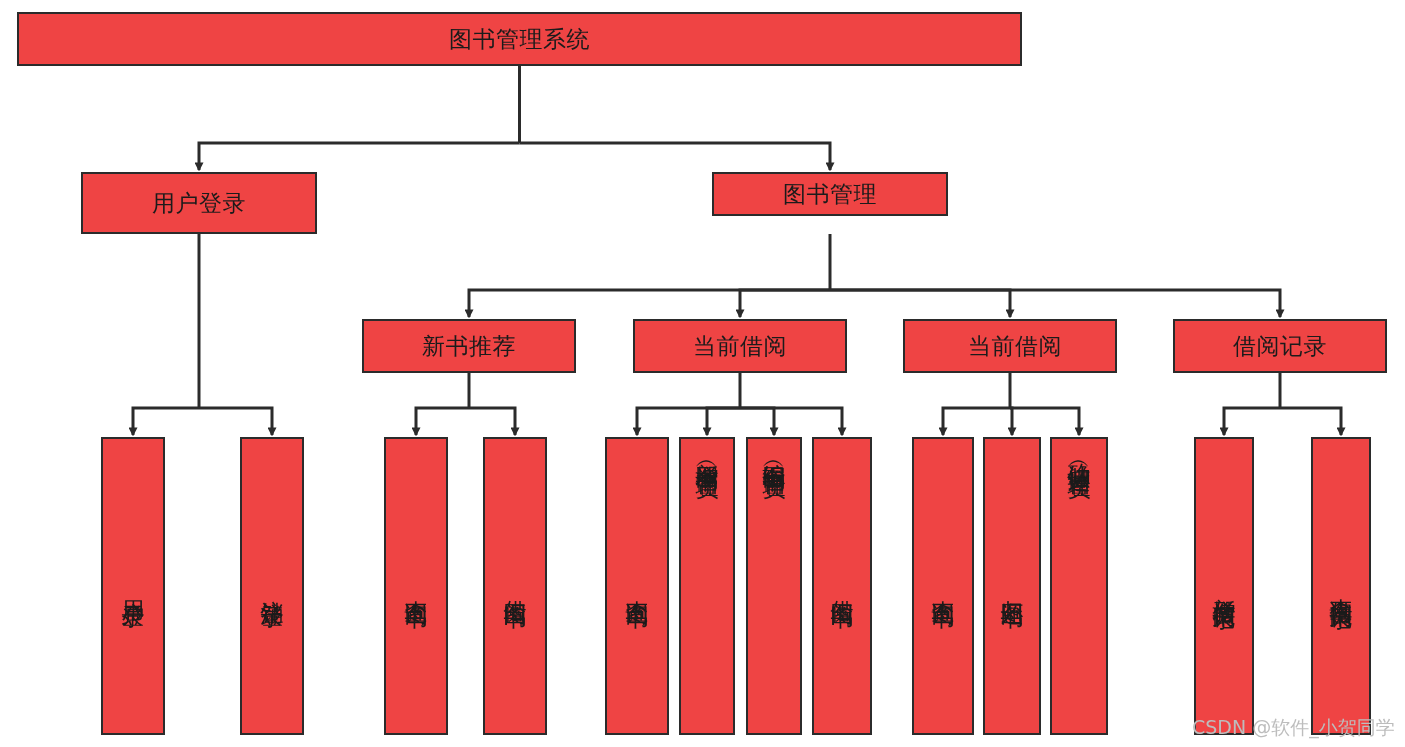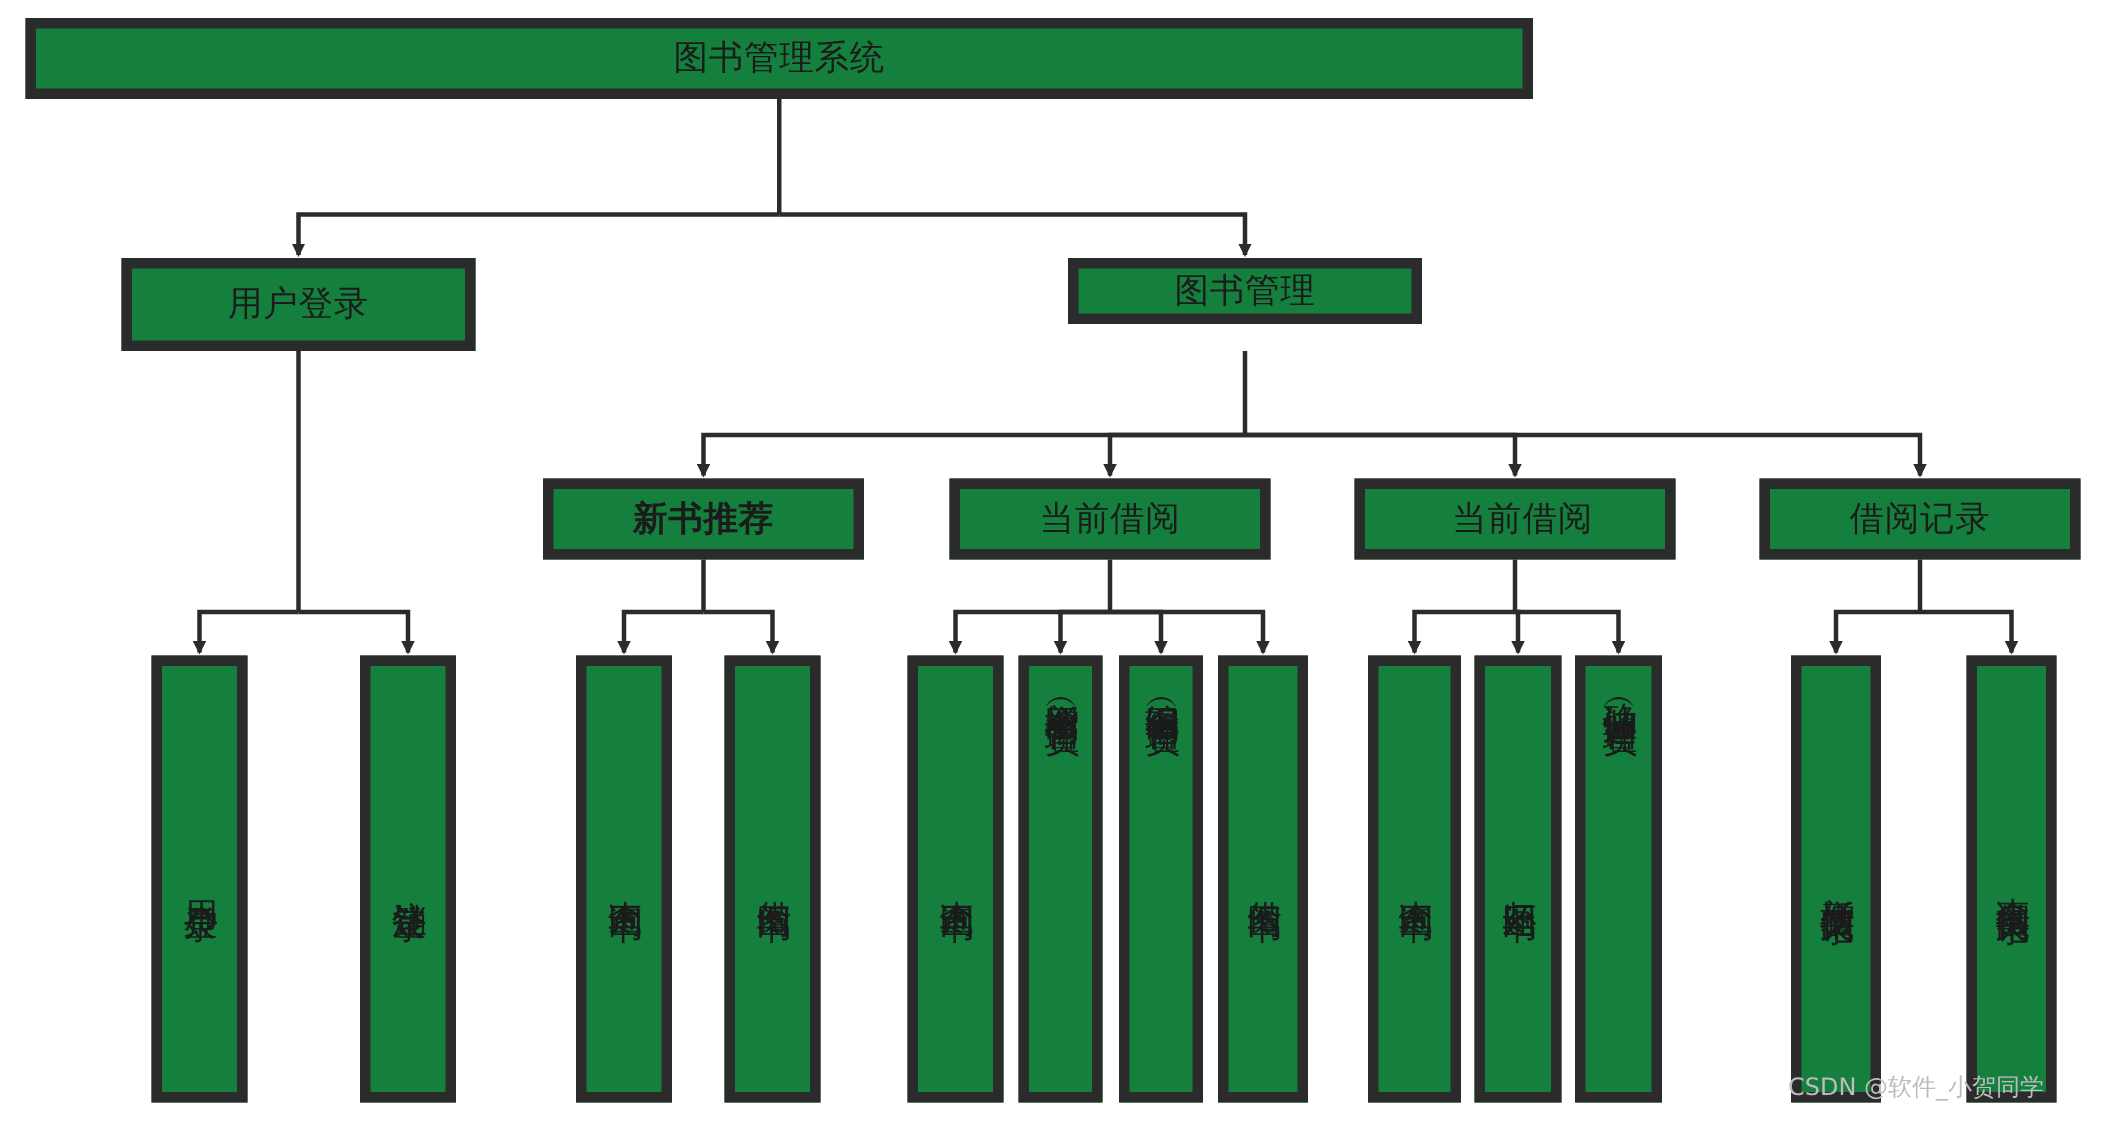--- a/index.html
+++ b/index.html
@@ -25,22 +25,22 @@
     position: absolute;
     top: 0;
     left: 0;
     width: 1405px;
     height: 747px;
     display: block;
   }
   .node-box {
     position: absolute;
     box-sizing: border-box;
-    background: #15803d;
-    border: 7px solid #0f766e;
+    background: #ef4444;
+    border: 2px solid #0f766e;
     display: flex;
     align-items: center;
     justify-content: center;
     overflow: hidden;
   }
   .node-label {
     font-family: "DejaVu Sans", "Liberation Sans", sans-serif;
     color: #1b1b1b;
     line-height: 1.16;
     letter-spacing: 0.5px;
@@ -63,21 +63,21 @@
     letter-spacing: 2px;
     line-height: 1.0;
   }
   .node-box.vertical.centered {
     align-items: center;
     padding-top: 0;
   }
   .watermark {
     position: absolute;
     font-family: "DejaVu Sans", "Liberation Sans", sans-serif;
-    font-size: 16px;
+    font-size: 19px;
     color: #bdbdbd;
     white-space: nowrap;
     user-select: none;
   }
 </style>
 </head>
 <body>
 
 <div id="diagram-root">
   <svg class="diagram-canvas" viewBox="0 0 1405 747" xmlns="http://www.w3.org/2000/svg">
@@ -118,21 +118,21 @@
   <div id="node-layer">
       <div class="node-box horizontal" style="left: 17px; top: 12px; width: 1005px; height: 54px; border-color: rgb(43, 43, 43);">
         <span class="node-label" style="color: rgb(27, 27, 27);">图书管理系统</span>
       </div>
       <div class="node-box horizontal" style="left: 81px; top: 172px; width: 236px; height: 62px; border-color: rgb(43, 43, 43);">
         <span class="node-label" style="color: rgb(27, 27, 27);">用户登录</span>
       </div>
       <div class="node-box horizontal" style="left: 712px; top: 172px; width: 236px; height: 44px; border-color: rgb(43, 43, 43);">
         <span class="node-label" style="color: rgb(27, 27, 27);">图书管理</span>
       </div>
-      <div class="node-box horizontal" style="left: 362px; top: 319px; width: 214px; height: 54px; border-color: rgb(43, 43, 43); font-weight: bold;">
+      <div class="node-box horizontal" style="left: 362px; top: 319px; width: 214px; height: 54px; border-color: rgb(43, 43, 43);">
         <span class="node-label" style="color: rgb(27, 27, 27);">新书推荐</span>
       </div>
       <div class="node-box horizontal" style="left: 633px; top: 319px; width: 214px; height: 54px; border-color: rgb(43, 43, 43);">
         <span class="node-label" style="color: rgb(27, 27, 27);">当前借阅</span>
       </div>
       <div class="node-box horizontal" style="left: 903px; top: 319px; width: 214px; height: 54px; border-color: rgb(43, 43, 43);">
         <span class="node-label" style="color: rgb(27, 27, 27); margin-left: 10px;">当前借阅</span>
       </div>
       <div class="node-box horizontal" style="left: 1173px; top: 319px; width: 214px; height: 54px; border-color: rgb(43, 43, 43);">
         <span class="node-label" style="color: rgb(27, 27, 27);">借阅记录</span>

